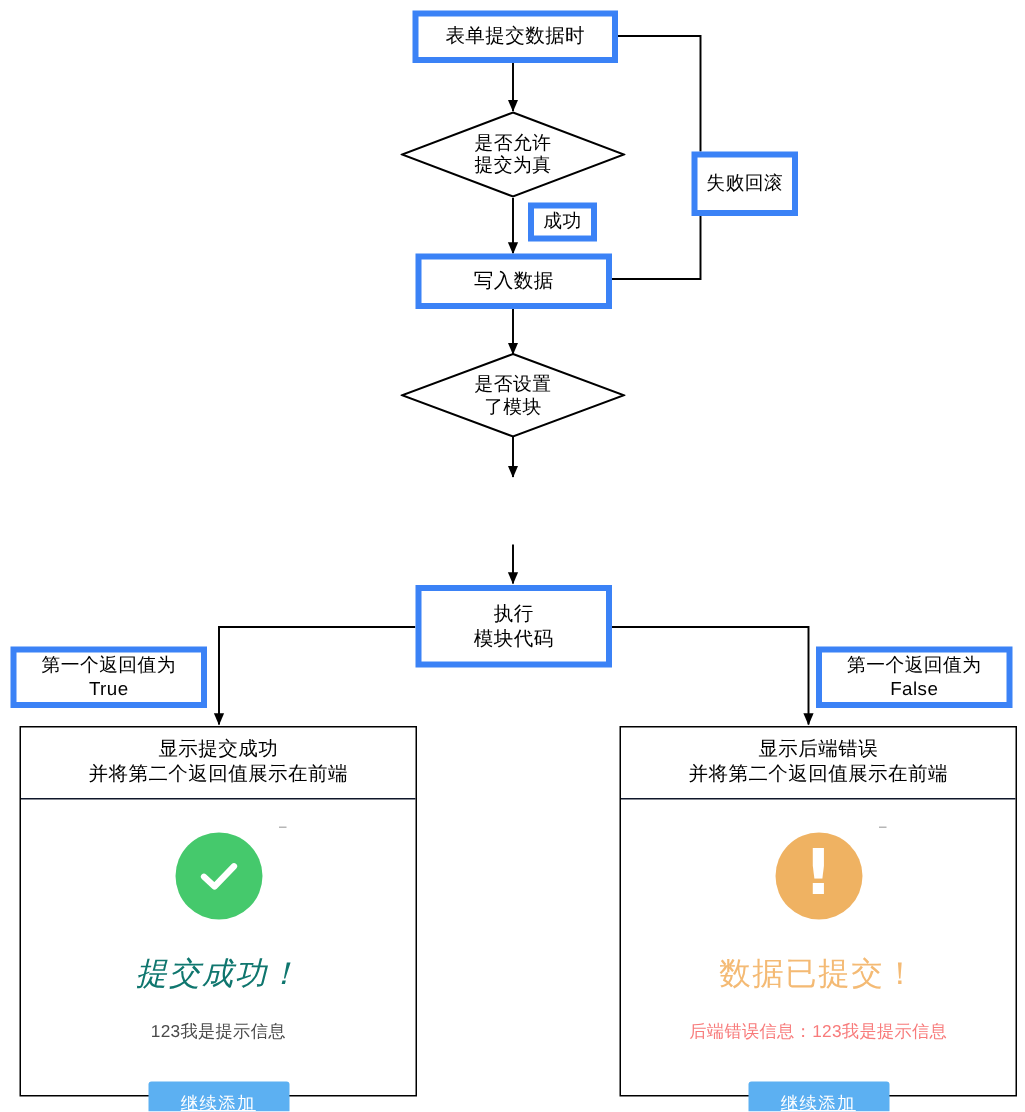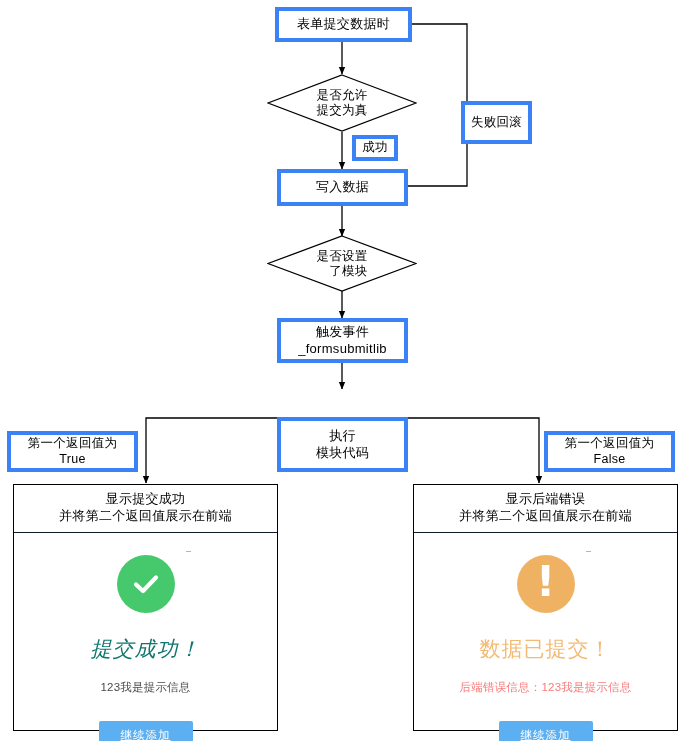--- a/index.html
+++ b/index.html
@@ -41,21 +41,21 @@
     display: flex;
     align-items: center;
     justify-content: center;
   }
   .diamond svg {
     position: absolute;
     left: 0; top: 0;
   }
   .diamond .dlabel {
     position: relative;
-    text-align: right;
+    text-align: center;
     font-size: 12.5px;
     line-height: 1.2;
     white-space: pre-line;
     letter-spacing: 0.3px;
     z-index: 2;
   }
 
   .lines {
     position: absolute;
     left: 0; top: 0;
@@ -188,24 +188,22 @@
   <div class="node" style="left:277px; top:169px; width:131px; height:37px;">写入数据</div>
 
   <div class="diamond" style="left:267px; top:235px; width:150px; height:57px;">
     <svg width="150" height="57" viewBox="0 0 150 57">
       <polygon points="75,1 149,28.5 75,56 1,28.5" fill="#ffffff" stroke="#000000" stroke-width="1.3"></polygon>
     </svg>
     <span class="dlabel">是否设置
 了模块</span>
   </div>
 
-  <div class="node" style="left:277px; top:318px; width:131px; height:45px;">触发事件
-_formsubmitlib</div>
-
-  <div class="node" style="left:277px; top:390px; width:131px; height:55px;margin-top:27px;">执行
+
+  <div class="node" style="left:277px; top:390px; width:131px; height:55px;">执行
 模块代码</div>
 
   <div class="node small" style="left:7px; top:431px; width:131px; height:41px;">第一个返回值为
 True</div>
 
   <div class="node small" style="left:544px; top:431px; width:131px; height:41px;">第一个返回值为
 False</div>
 
   <div class="panel" style="left:13px; top:484px; width:265px; height:247px;">
     <div class="panel-head">显示提交成功

